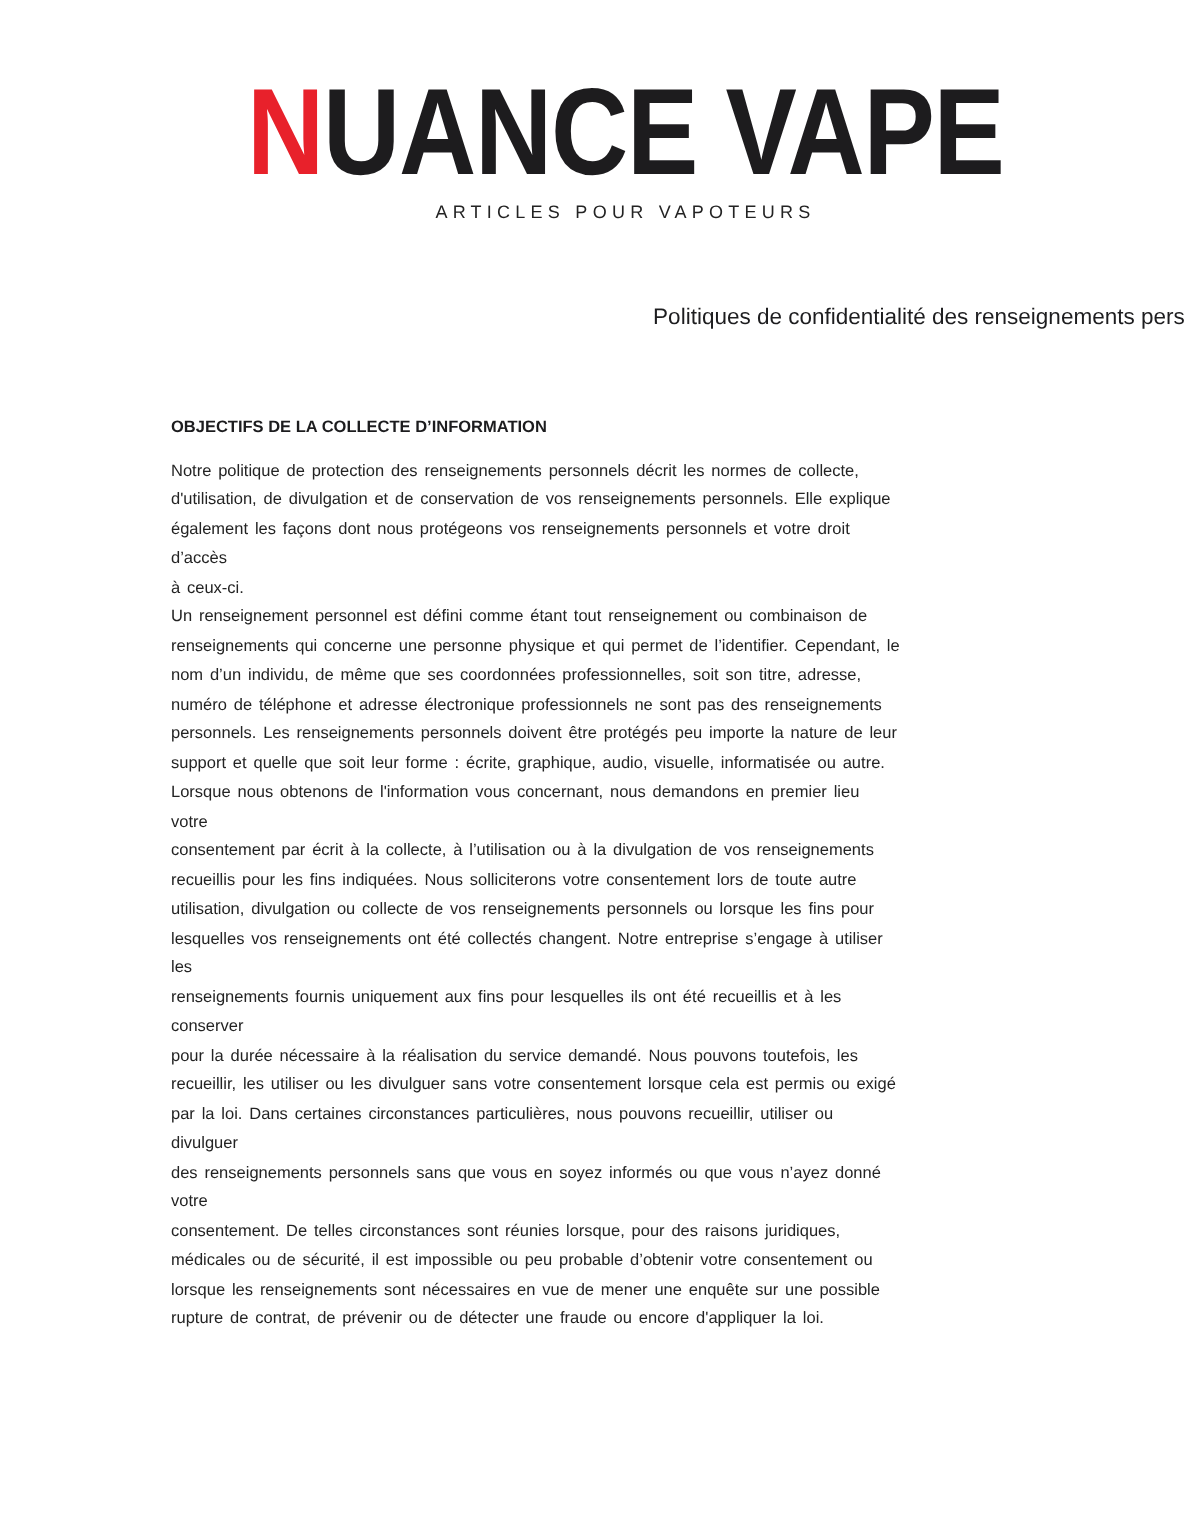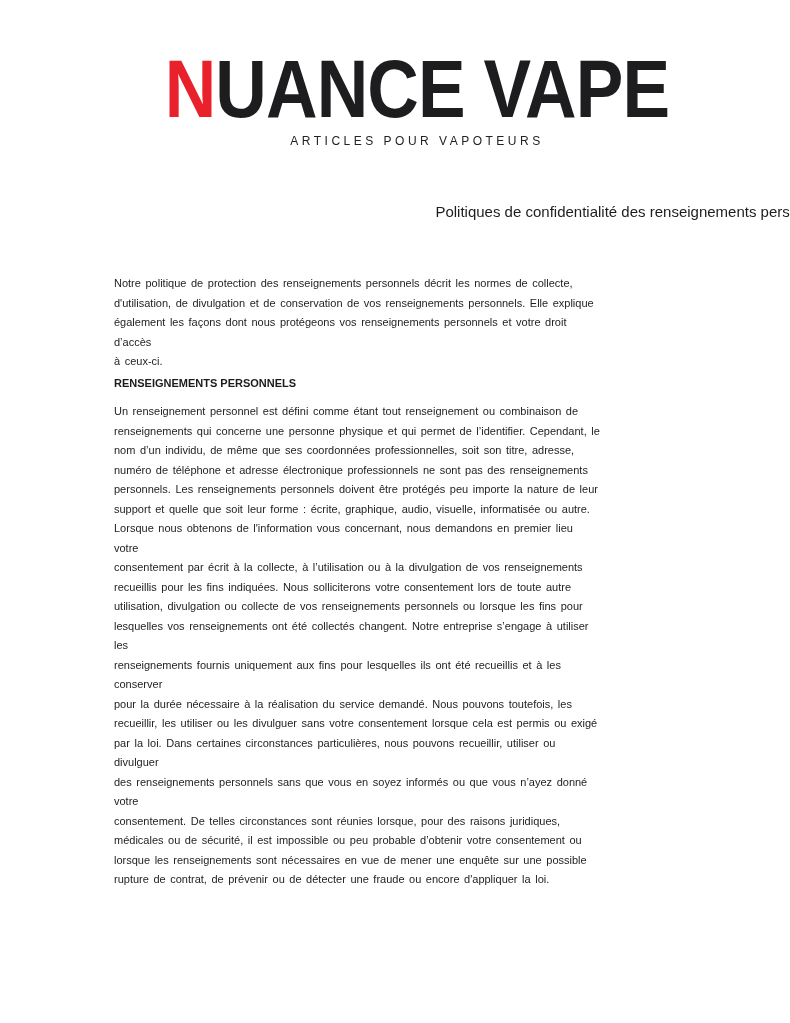--- a/index.html
+++ b/index.html
@@ -90,27 +90,27 @@
   <header class="logo">
     <div class="logo-main"><span style="color: rgb(232, 33, 43);">N</span><span>UANCE VAPE</span></div>
     <div class="logo-sub">ARTICLES POUR VAPOTEURS</div>
   </header>
 
   <h1 class="doc-title">Politiques de confidentialité des renseignements personnels</h1>
 
   <main class="content">
 
 
+    <h2>OBJECTIFS DE LA COLLECTE D’INFORMATION</h2>
     <p>Notre politique de protection des renseignements personnels décrit les normes de collecte,
 d'utilisation, de divulgation et de conservation de vos renseignements personnels. Elle explique
 également les façons dont nous protégeons vos renseignements personnels et votre droit
 d’accès
 à ceux-ci.</p>
 
-    <h2>RENSEIGNEMENTS PERSONNELS</h2>
     <p>Un renseignement personnel est défini comme étant tout renseignement ou combinaison de
 renseignements qui concerne une personne physique et qui permet de l’identifier. Cependant, le
 nom d’un individu, de même que ses coordonnées professionnelles, soit son titre, adresse,
 numéro de téléphone et adresse électronique professionnels ne sont pas des renseignements
 personnels. Les renseignements personnels doivent être protégés peu importe la nature de leur
 support et quelle que soit leur forme : écrite, graphique, audio, visuelle, informatisée ou autre.</p>
 
     <p>Lorsque nous obtenons de l'information vous concernant, nous demandons en premier lieu
 votre
 consentement par écrit à la collecte, à l’utilisation ou à la divulgation de vos renseignements

